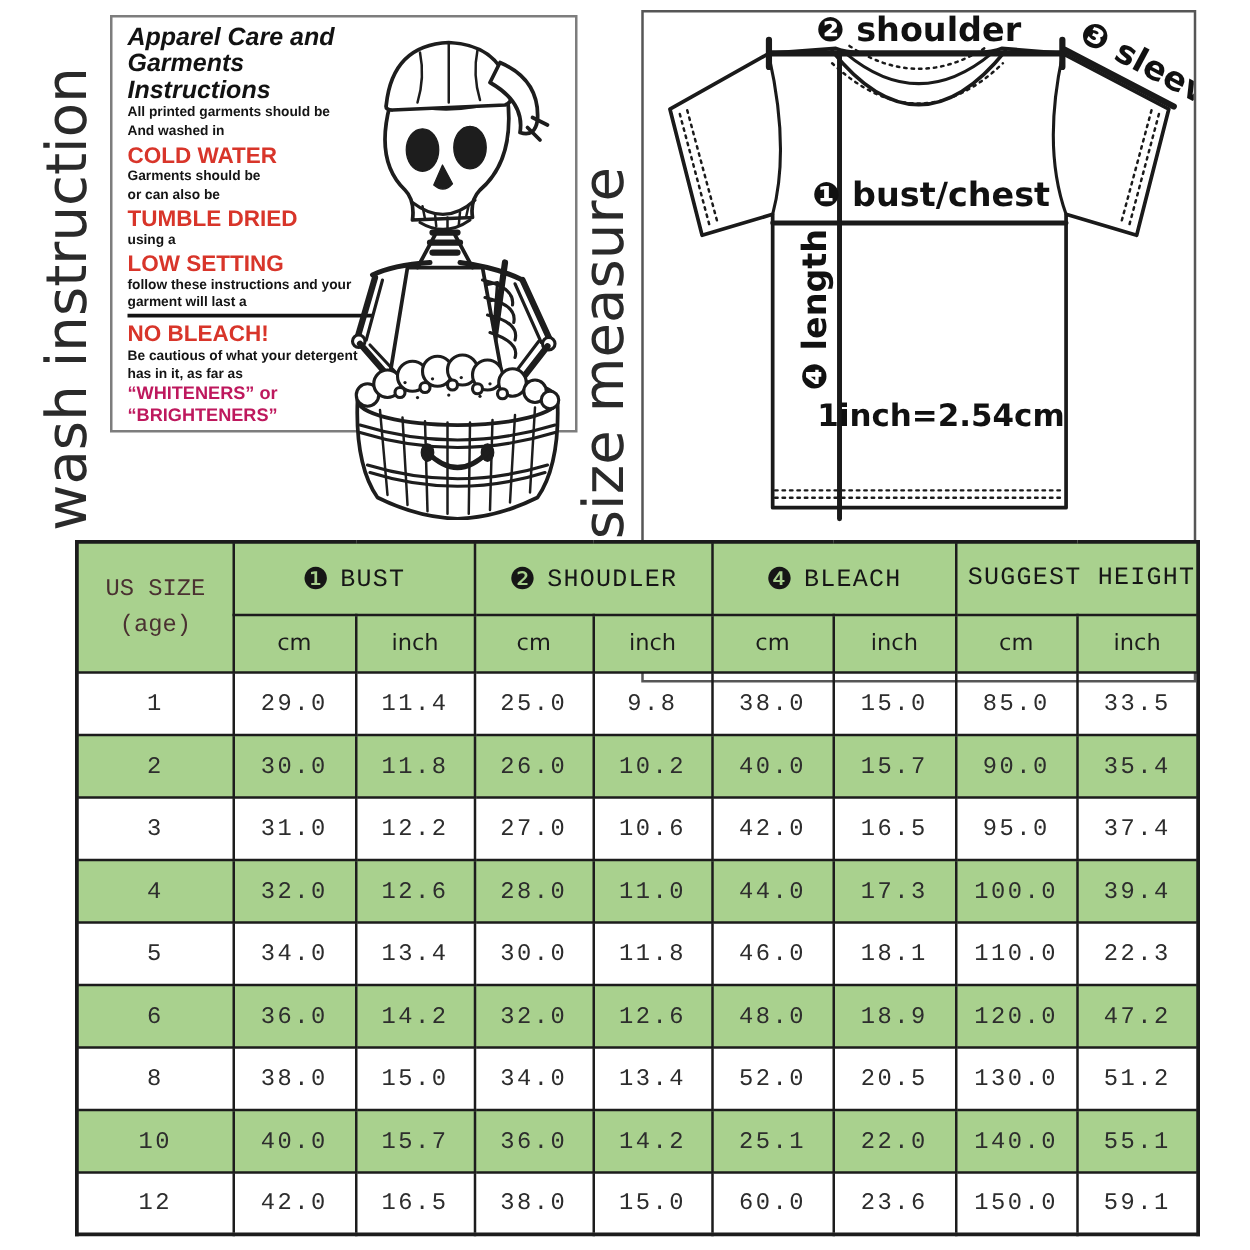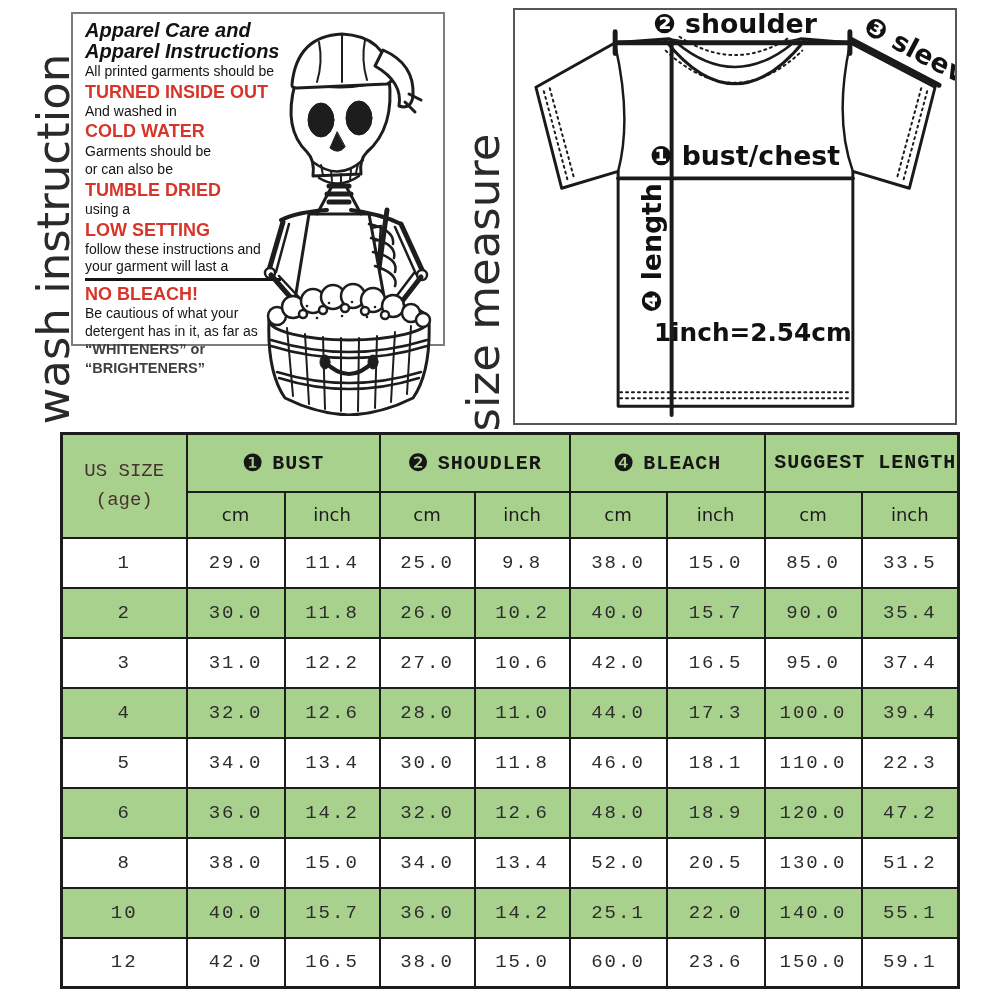--- a/index.html
+++ b/index.html
@@ -9,63 +9,62 @@
   }
   .v-label{
     position:absolute;transform:rotate(-90deg);white-space:nowrap;
     font-size:45px;color:#2a2a2a;text-align:center;
     font-family:"DejaVu Sans","Liberation Sans",sans-serif;
   }
   #wash-label{width:330px;left:-112px;top:233px;}
   #measure-label{width:300px;left:333px;top:256px;}
 
   .panel{position:absolute;background:#fff;box-sizing:border-box;}
-  #wash-box{left:71px;top:12px;width:374px;height:334px;border:2px solid #7d7d7d;}
+  #wash-box{left:88px;top:12px;width:374px;height:334px;border:2px solid #7d7d7d;}
   #care-text{position:absolute;left:12px;top:6px;width:202px;}
   .care-title{font-size:20px;font-weight:bold;font-style:italic;color:#121212;line-height:1.05;}
-  .care-plain{font-size:14px;font-weight:normal;color:#141414;line-height:1.26;margin-top:1px;}
+  .care-plain{font-size:11px;font-weight:bold;color:#141414;line-height:1.26;margin-top:1px;}
   .care-red{font-size:18px;font-weight:bold;color:#d8352a;line-height:1.12;margin-top:1px;}
-  .care-caps{font-size:14.5px;font-weight:bold;color:#404040;line-height:1.25;}
+  .care-caps{font-size:14.5px;font-weight:bold;color:#be185d;line-height:1.25;}
   .care-rule{height:3px;background:#141414;width:196px;margin:2px 0 3px 0;}
   #skeleton-svg{position:absolute;right:1px;top:10px;}
 
-  #measure-box{left:513px;top:8px;width:444px;height:417px;border:2px solid #565656;}
+  #measure-box{left:513px;top:8px;width:444px;height:538px;border:2px solid #565656;}
   #tshirt-svg{position:absolute;left:0;top:0;}
   .diagram-label{font-family:"DejaVu Sans","Liberation Sans",sans-serif;font-weight:bold;fill:#111;}
 
   #size-table{
     position:absolute;left:60px;top:432px;border-collapse:collapse;table-layout:fixed;
     border:3px solid #1c1c1c;
   }
   #size-table td,#size-table th{border:2px solid #1c1c1c;text-align:center;vertical-align:middle;padding:0;}
   .green{background:#a9d18e;}
   .mono{font-family:"Liberation Mono","DejaVu Sans Mono","DejaVu Sans",monospace;}
   .th-corner{font-size:19px;color:#4a3131;font-weight:normal;line-height:1.5;}
   .badge{font-size:24px;font-family:"DejaVu Sans",sans-serif;vertical-align:-2px;}
   .th-group{font-size:20px;color:#161616;font-weight:normal;letter-spacing:1px;}
-  .th-group .lbl{margin-left:8px;font-weight:bold;}
+  .th-group .lbl{margin-left:8px;}
   .th-unit{font-family:"DejaVu Sans","Liberation Sans",sans-serif;font-size:18px;color:#1b1b1b;font-weight:normal;}
   .td-val{font-size:19px;color:#2d2d2d;letter-spacing:2px;}
   #size-table thead tr:first-child{height:58px;}
   #size-table thead tr:last-child{height:46px;}
   #size-table tbody tr{height:50px;}
 </style>
 </head>
 <body>
 
 <div id="wash-label" class="v-label">wash instruction</div>
 <div id="measure-label" class="v-label">size measure</div>
 
 <div id="wash-box" class="panel">
   <div id="care-text">
     <div class="care-title">Apparel Care and</div>
-    <div class="care-title">Apparel Instructions</div>
+    <div class="care-title">Garments Instructions</div>
     <div>
         <div class="care-plain">All printed garments should be</div>
-        <div class="care-red">TURNED INSIDE OUT</div>
         <div class="care-plain">And washed in</div>
         <div class="care-red">COLD WATER</div>
         <div class="care-plain">Garments should be</div>
         <div class="care-plain">or can also be</div>
         <div class="care-red">TUMBLE DRIED</div>
         <div class="care-plain">using a</div>
         <div class="care-red">LOW SETTING</div>
         <div class="care-plain">follow these instructions and your garment will last a</div>
         <div class="care-rule"></div>
         <div class="care-red">NO BLEACH!</div>
@@ -210,21 +209,21 @@
       <th colspan="2" class="green th-group mono">
         <span class="badge">❶</span><span class="lbl">BUST</span>
       </th>
       <th colspan="2" class="green th-group mono">
         <span class="badge">❷</span><span class="lbl">SHOUDLER</span>
       </th>
       <th colspan="2" class="green th-group mono">
         <span class="badge">❹</span><span class="lbl">BLEACH</span>
       </th>
       <th colspan="2" class="green th-group mono">
-        <span class="lbl">SUGGEST LENGTH</span>
+        <span class="lbl">SUGGEST HEIGHT</span>
       </th>
     </tr>
     <tr>
       <th class="green th-unit">cm</th>
       <th class="green th-unit">inch</th>
       <th class="green th-unit">cm</th>
       <th class="green th-unit">inch</th>
       <th class="green th-unit">cm</th>
       <th class="green th-unit">inch</th>
       <th class="green th-unit">cm</th>

